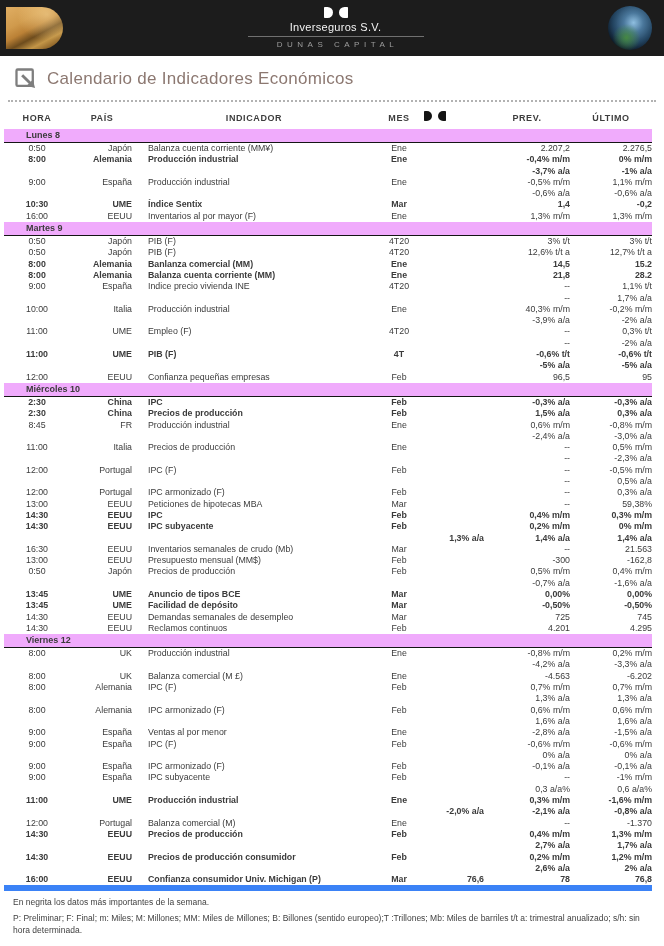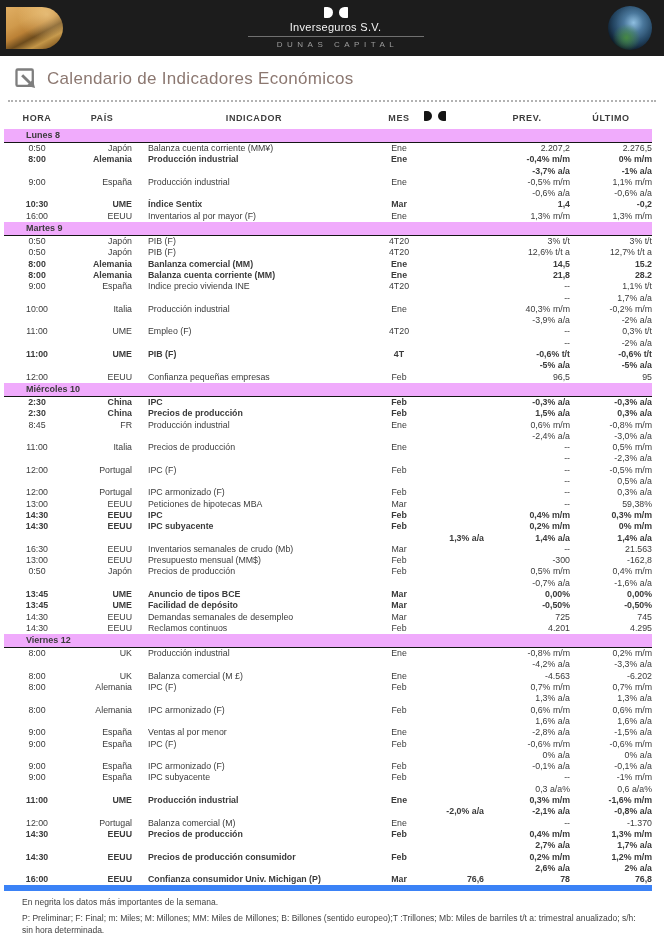--- a/index.html
+++ b/index.html
@@ -49,21 +49,21 @@
   td.c-ind{text-align:left;padding-left:14px;}
   td.c-mes{text-align:center;}
   td.c-dunas,td.c-prev,td.c-ult{text-align:right;}
   tr.bold td{font-weight:700;}
   tr.day-row td{
     background:#f0abfc;border-bottom:1.6px solid #151515;
     font-weight:700;font-size:9px;line-height:13px;padding-left:22px;text-align:left;
   }
   
   footer{margin:5px 10px 0 10px;}
-  footer p{font-size:8.5px;line-height:12px;margin:0 12px 4px;color:#3f3f3f;max-width:640px;}
+  footer p{font-size:8.5px;line-height:12px;margin:0 3px 4px;color:#3f3f3f;max-width:640px;}
 </style>
 </head>
 <body>
 
 <div class="page">
 
   <header class="topbar">
     <div class="dune-img"></div>
     <div class="brand-center">
       <div class="mark">

